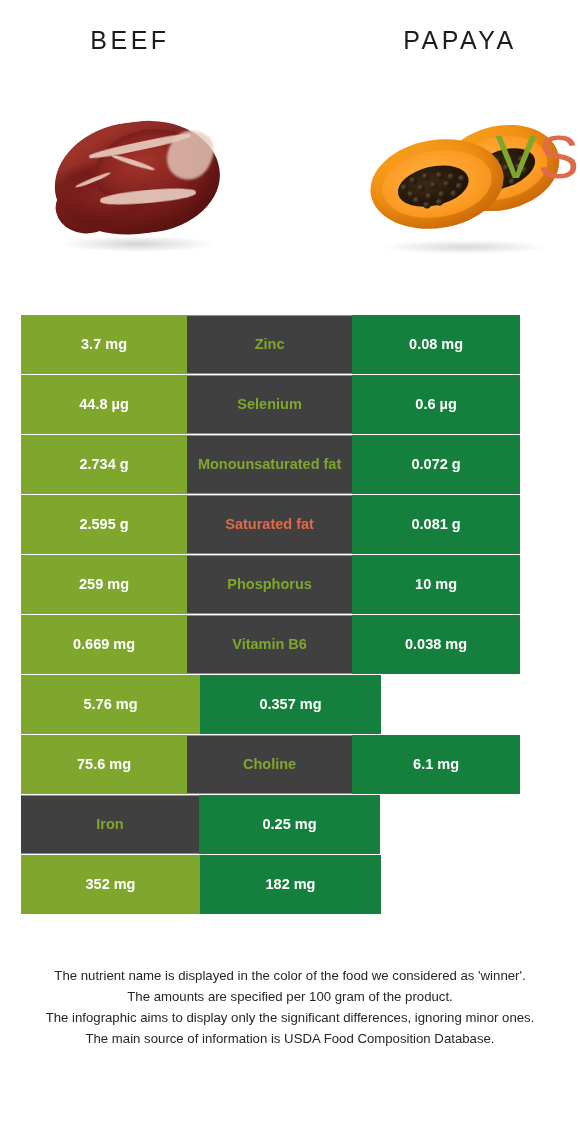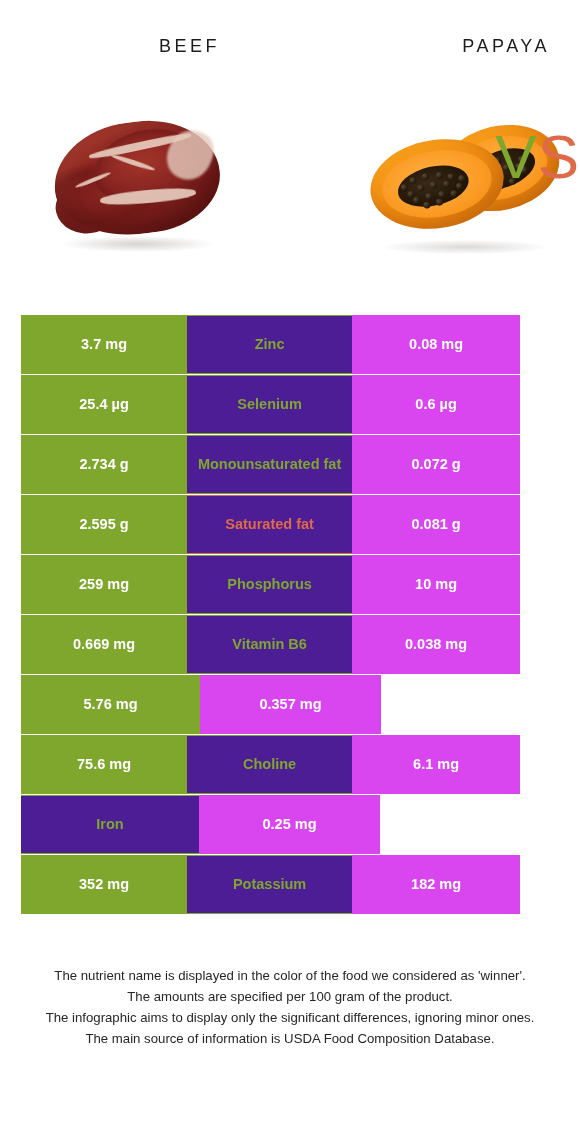--- a/index.html
+++ b/index.html
@@ -21,27 +21,27 @@
 
   
   .hero {
     position: relative;
     width: 580px;
     height: 300px;
   }
 
   .food-title {
     position: absolute;
-    top: 36px;
+    top: 26px;
     font-family: "Liberation Sans", sans-serif;
     font-weight: 300;
-    font-size: 18px;
+    font-size: 25px;
     letter-spacing: 3.5px;
     color: #1c1c1c;
-    text-align: right;
+    text-align: center;
     white-space: nowrap;
   }
   .food-title.left  { left: 40px;  width: 180px; }
   .food-title.right { right: 30px; width: 180px; }
 
   .vs-wrap {
     position: absolute;
     left: 0; right: 0;
     top: 126px;
     text-align: right;
@@ -206,28 +206,28 @@
     line-height: 1;
   }
   .cell-left {
     width: 179px;
     background: #7FA72E;
     color: #ffffff;
     font-weight: 600;
   }
   .cell-mid {
     width: 178px;
-    background: #4c1d95;
+    background: #404040;
     font-weight: 700;
     border-top: 1px solid #7FA72E;
     border-bottom: 1px solid #7FA72E;
   }
   .cell-right {
     width: 181px;
-    background: #d946ef;
+    background: #15803d;
     color: #ffffff;
     font-weight: 600;
   }
   .row.win-green .cell-mid { color: #7FA72E; border-color: #7FA72E; }
   .row.win-orange .cell-mid { color: #DE6A4A; border-color: #DE6A4A; }
 
   
   .footer {
     position: absolute;
     left: 0;
@@ -323,21 +323,21 @@
 
   <div class="table">
 
     <div class="row win-green">
       <div class="cell cell-left">3.7 mg</div>
       <div class="cell cell-mid">Zinc</div>
       <div class="cell cell-right">0.08 mg</div>
     </div>
 
     <div class="row win-green">
-      <div class="cell cell-left">25.4 µg</div>
+      <div class="cell cell-left">44.8 µg</div>
       <div class="cell cell-mid">Selenium</div>
       <div class="cell cell-right">0.6 µg</div>
     </div>
 
     <div class="row win-green">
       <div class="cell cell-left">2.734 g</div>
       <div class="cell cell-mid">Monounsaturated fat</div>
       <div class="cell cell-right">0.072 g</div>
     </div>
 
@@ -370,21 +370,20 @@
       <div class="cell cell-right">6.1 mg</div>
     </div>
 
     <div class="row win-green">
       <div class="cell cell-mid">Iron</div>
       <div class="cell cell-right">0.25 mg</div>
     </div>
 
     <div class="row win-green">
       <div class="cell cell-left">352 mg</div>
-      <div class="cell cell-mid">Potassium</div>
       <div class="cell cell-right">182 mg</div>
     </div>
 
   </div>
 
   <div class="footer">
     <div>The nutrient name is displayed in the color of the food we considered as 'winner'.</div>
     <div>The amounts are specified per 100 gram of the product.</div>
     <div>The infographic aims to display only the significant differences, ignoring minor ones.</div>
     <div>The main source of information is USDA Food Composition Database.</div>

